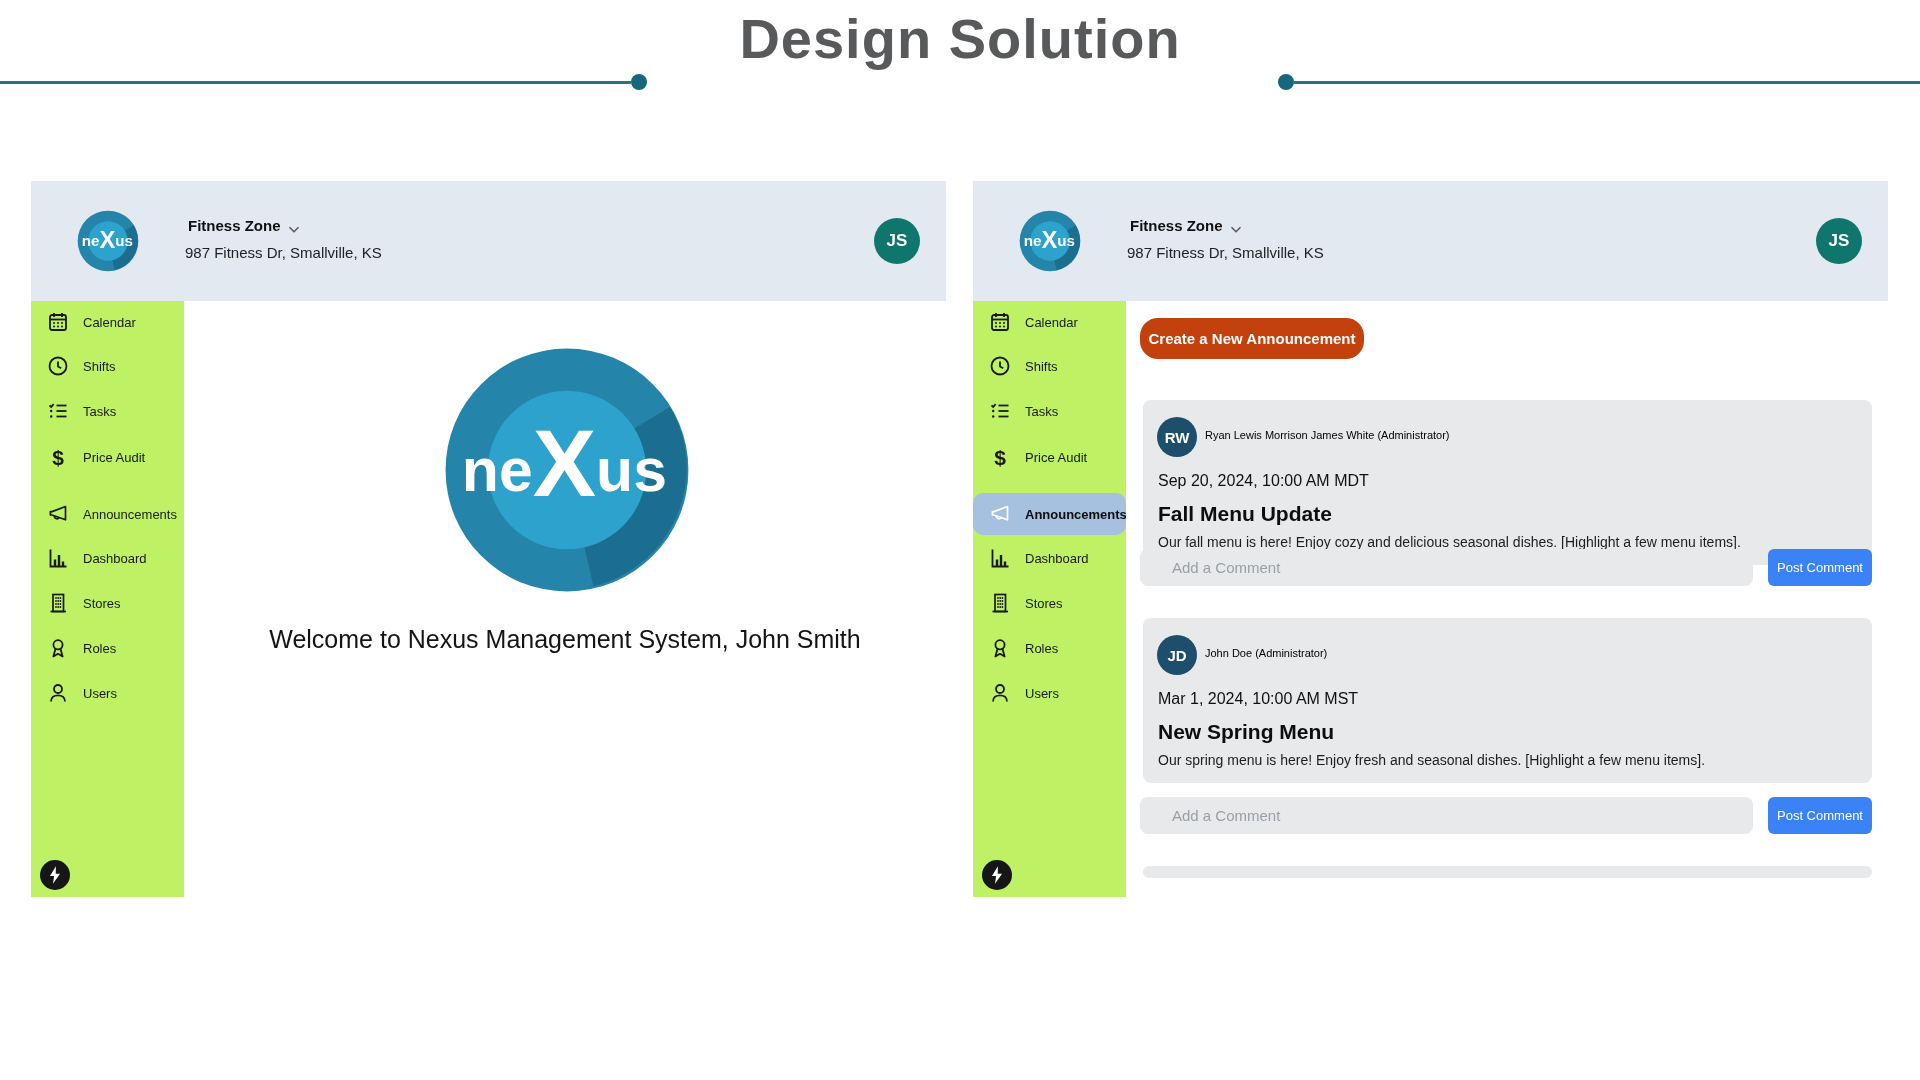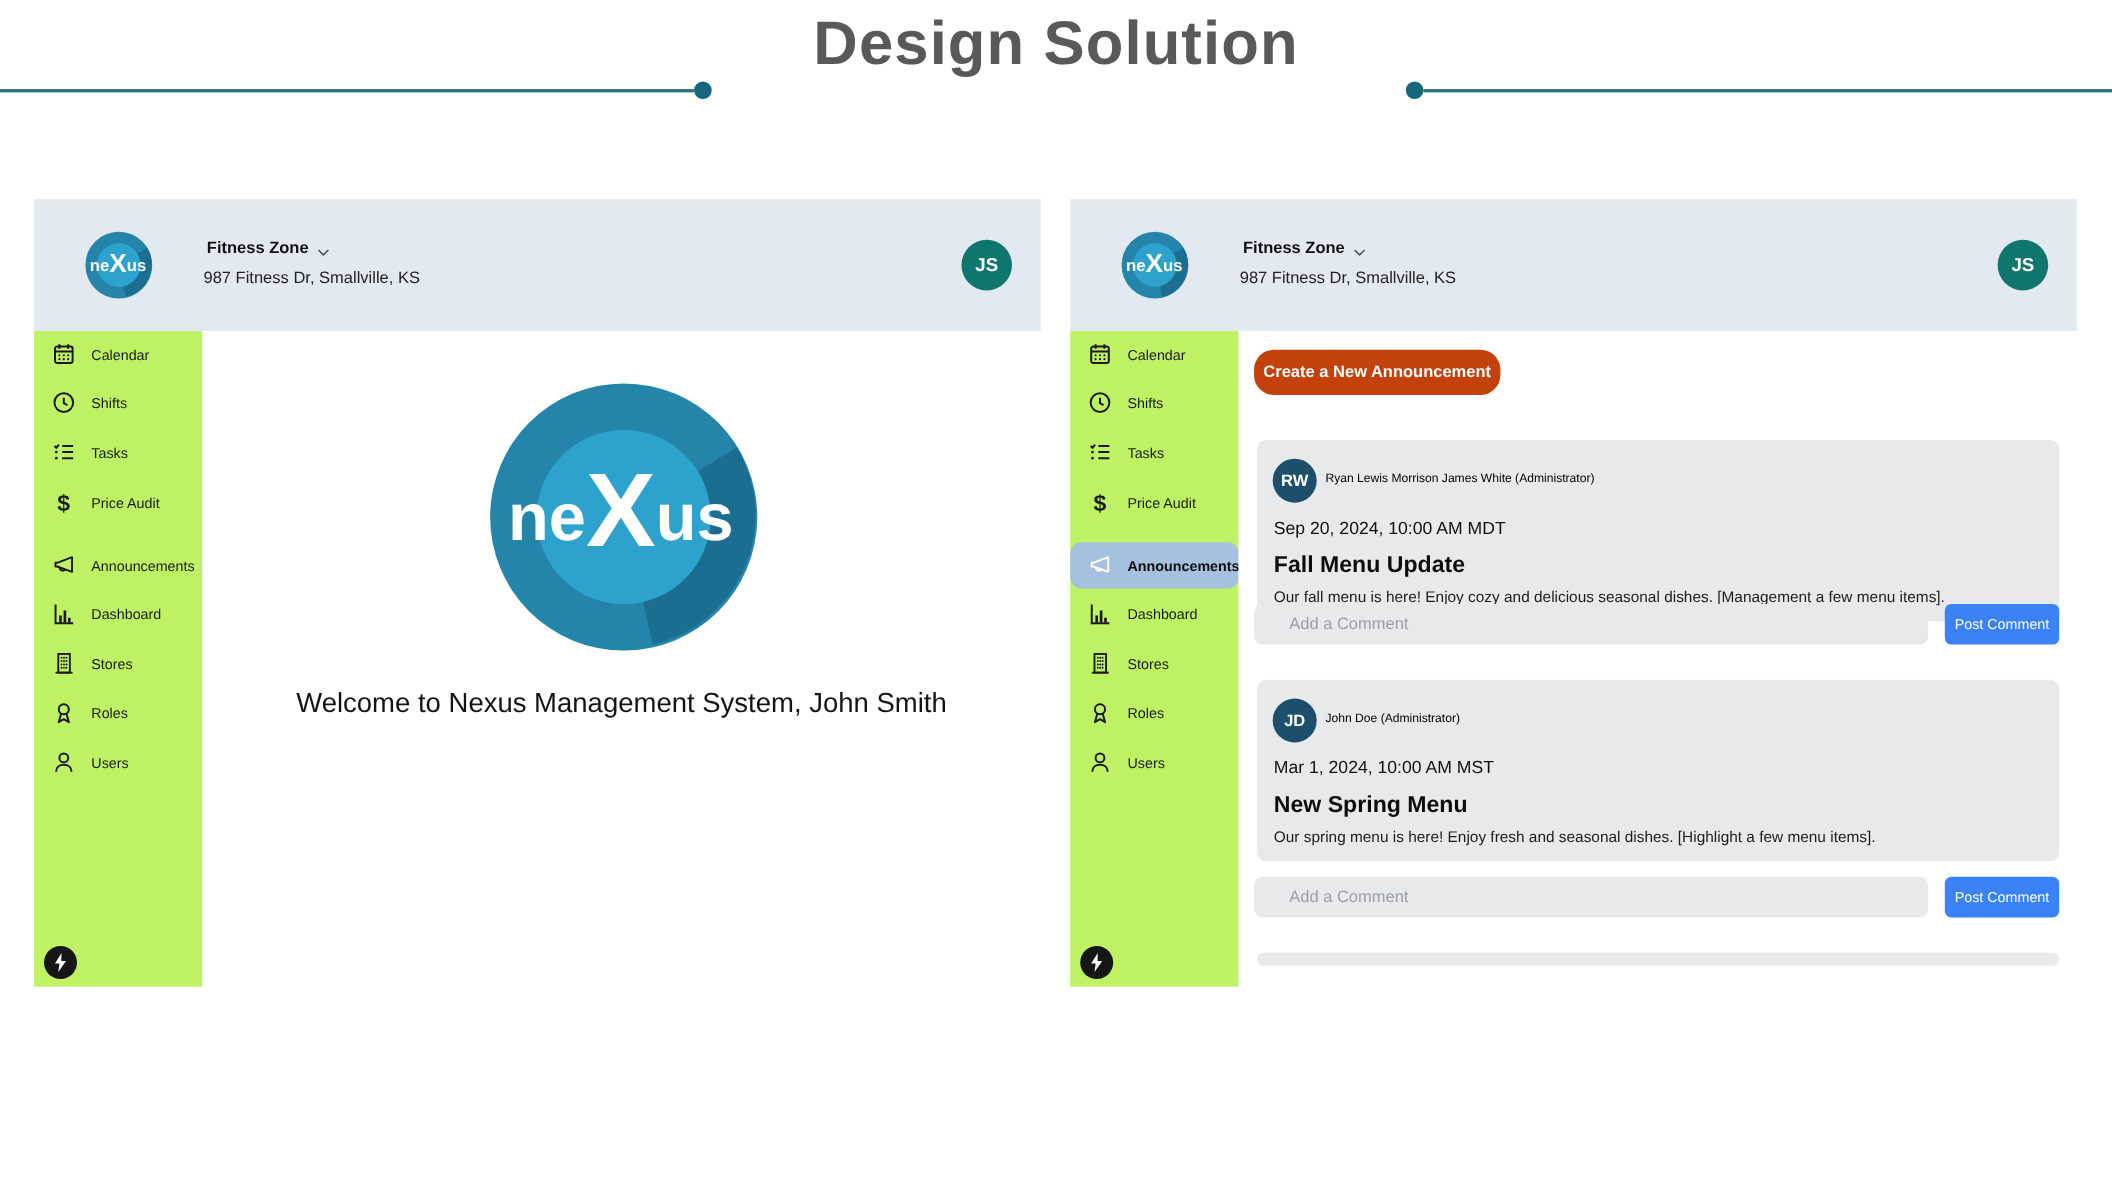--- a/index.html
+++ b/index.html
@@ -334,21 +334,21 @@
     </div>
 
     <div class="main">
       <button class="create-btn">Create a New Announcement</button>
 
       <div class="card c1">
         <div class="card-avatar">RW</div>
         <div class="card-author">Ryan Lewis Morrison James White (Administrator)</div>
         <div class="card-date">Sep 20, 2024, 10:00 AM MDT</div>
         <div class="card-title">Fall Menu Update</div>
-        <div class="card-body">Our fall menu is here! Enjoy cozy and delicious seasonal dishes. [Management a few menu items].</div>
+        <div class="card-body">Our fall menu is here! Enjoy cozy and delicious seasonal dishes. [Highlight a few menu items].</div>
       </div>
       <input class="comment-input r1" type="text" placeholder="Add a Comment" style="">
       <button class="post-btn r1">Post Comment</button>
 
       <div class="card c2">
         <div class="card-avatar">JD</div>
         <div class="card-author">John Doe (Administrator)</div>
         <div class="card-date">Mar 1, 2024, 10:00 AM MST</div>
         <div class="card-title">New Spring Menu</div>
         <div class="card-body">Our spring menu is here! Enjoy fresh and seasonal dishes. [Highlight a few menu items].</div>

